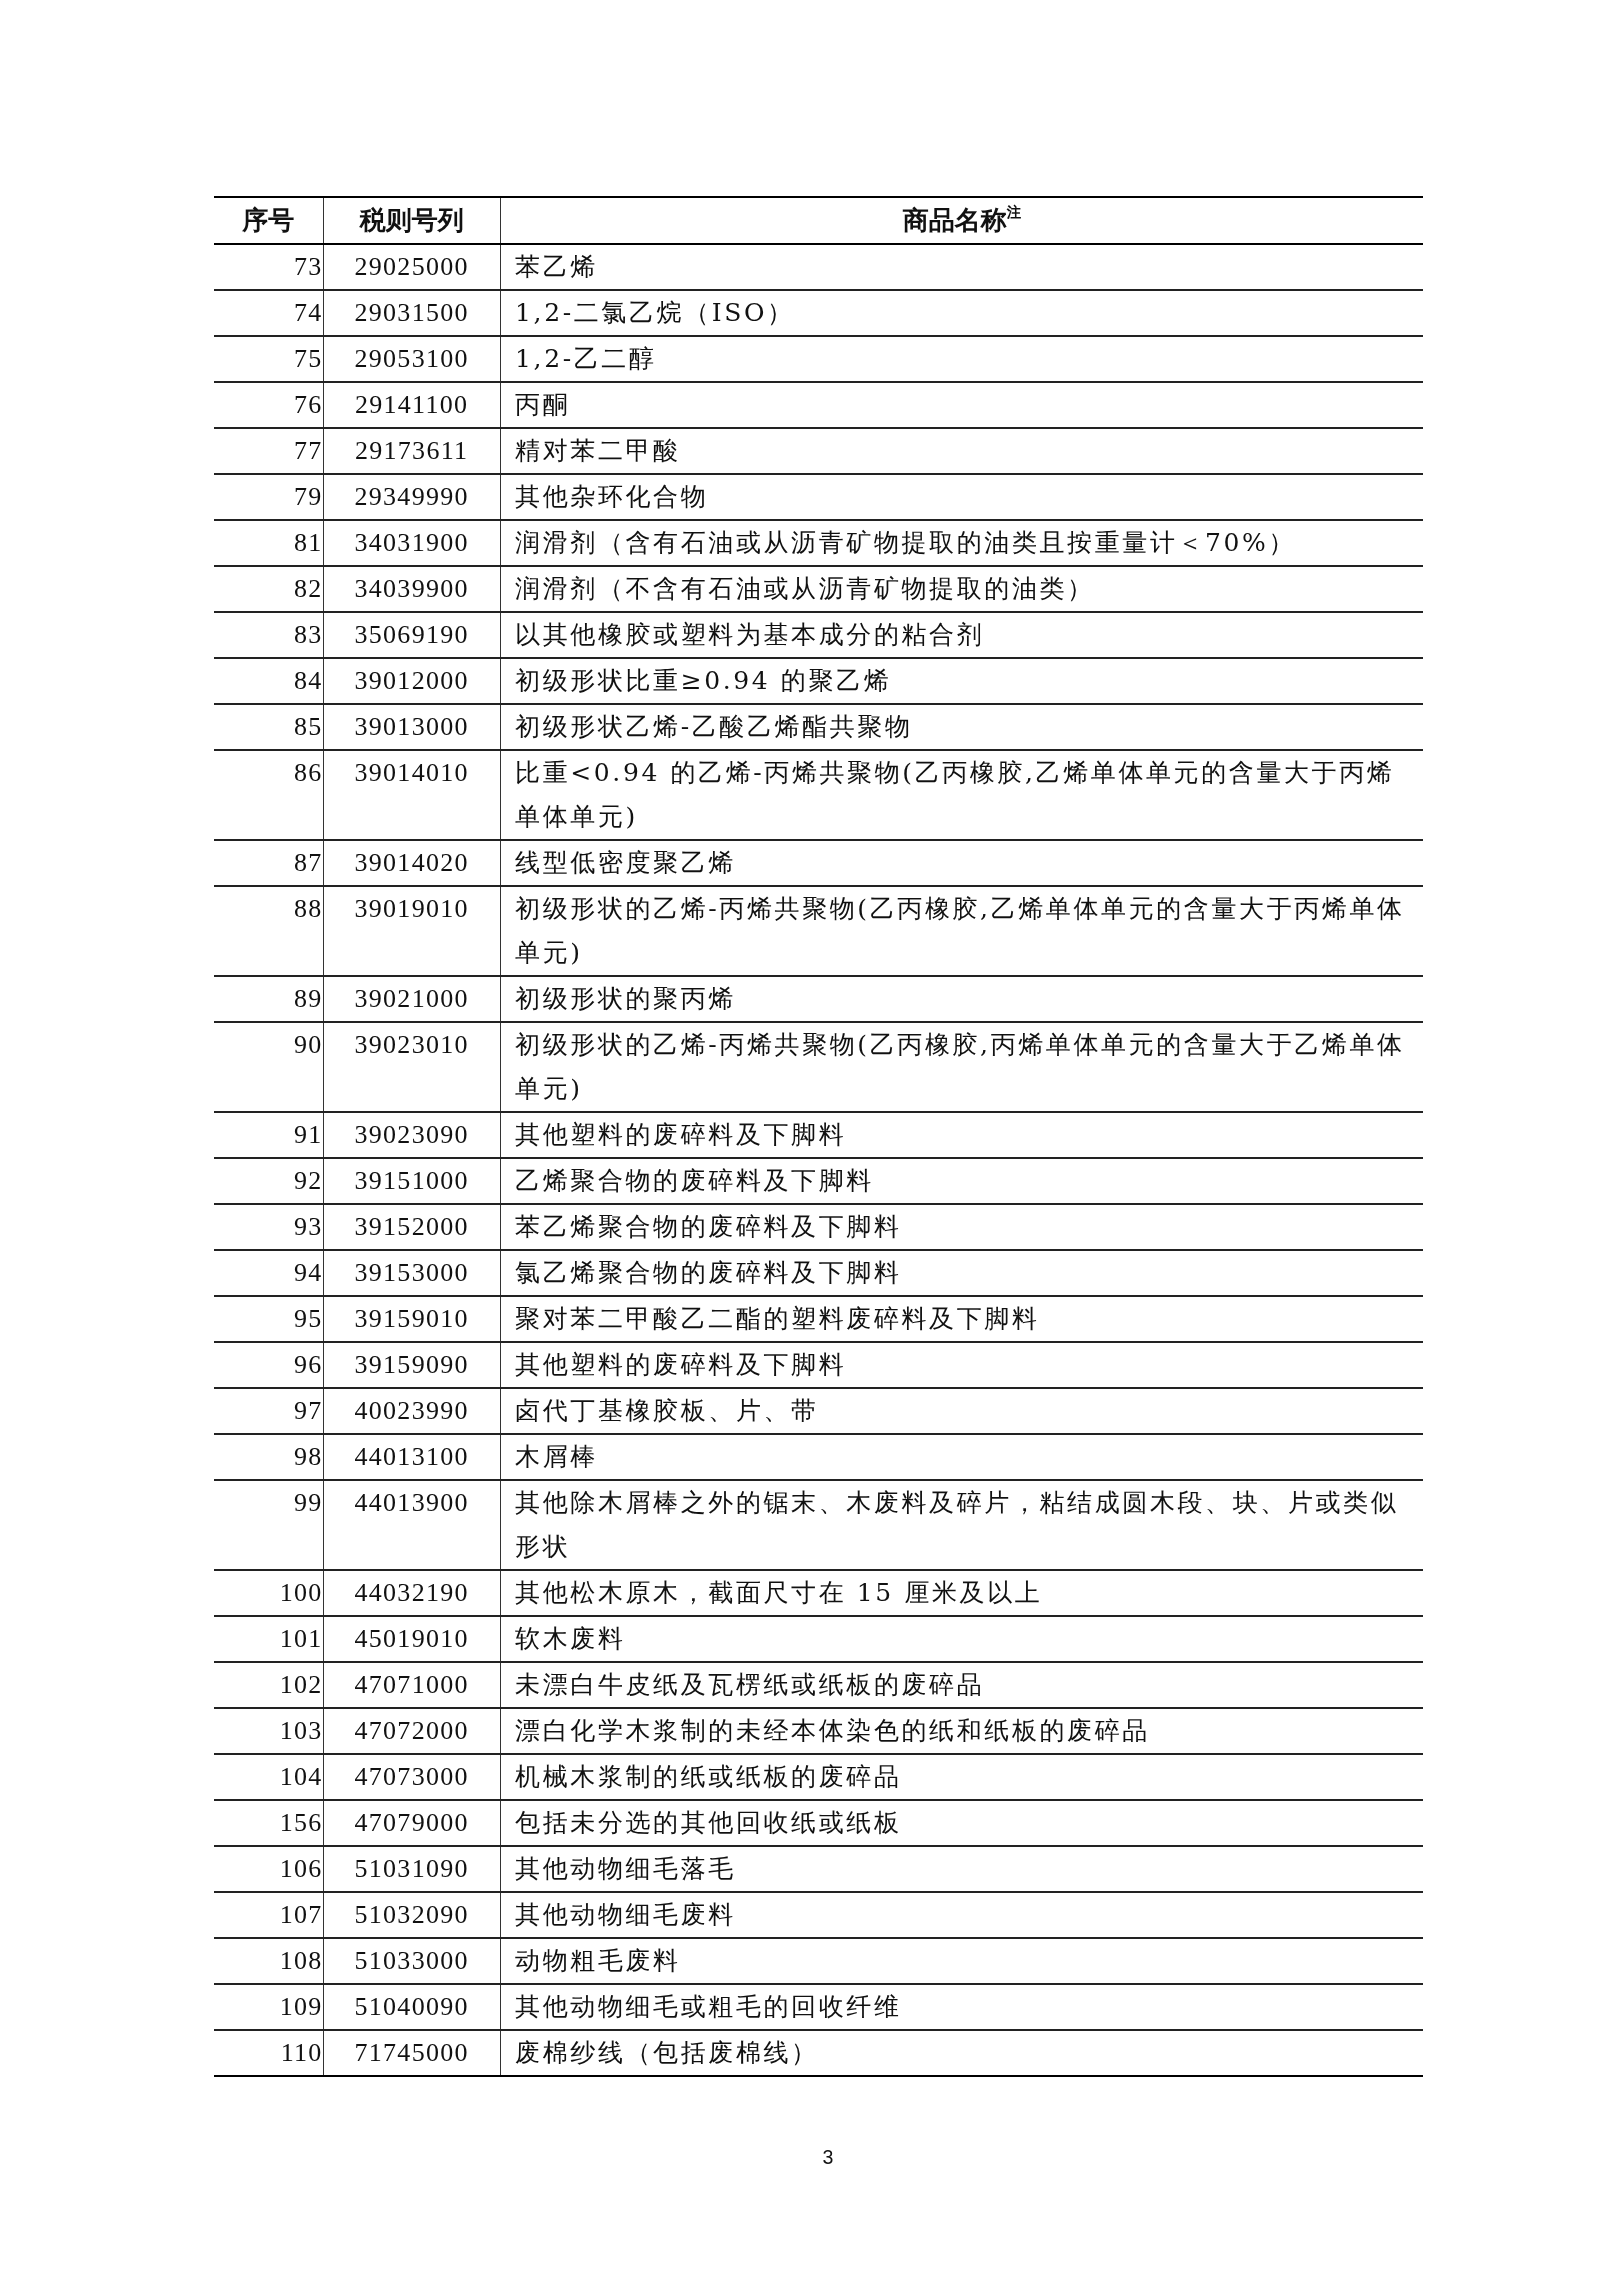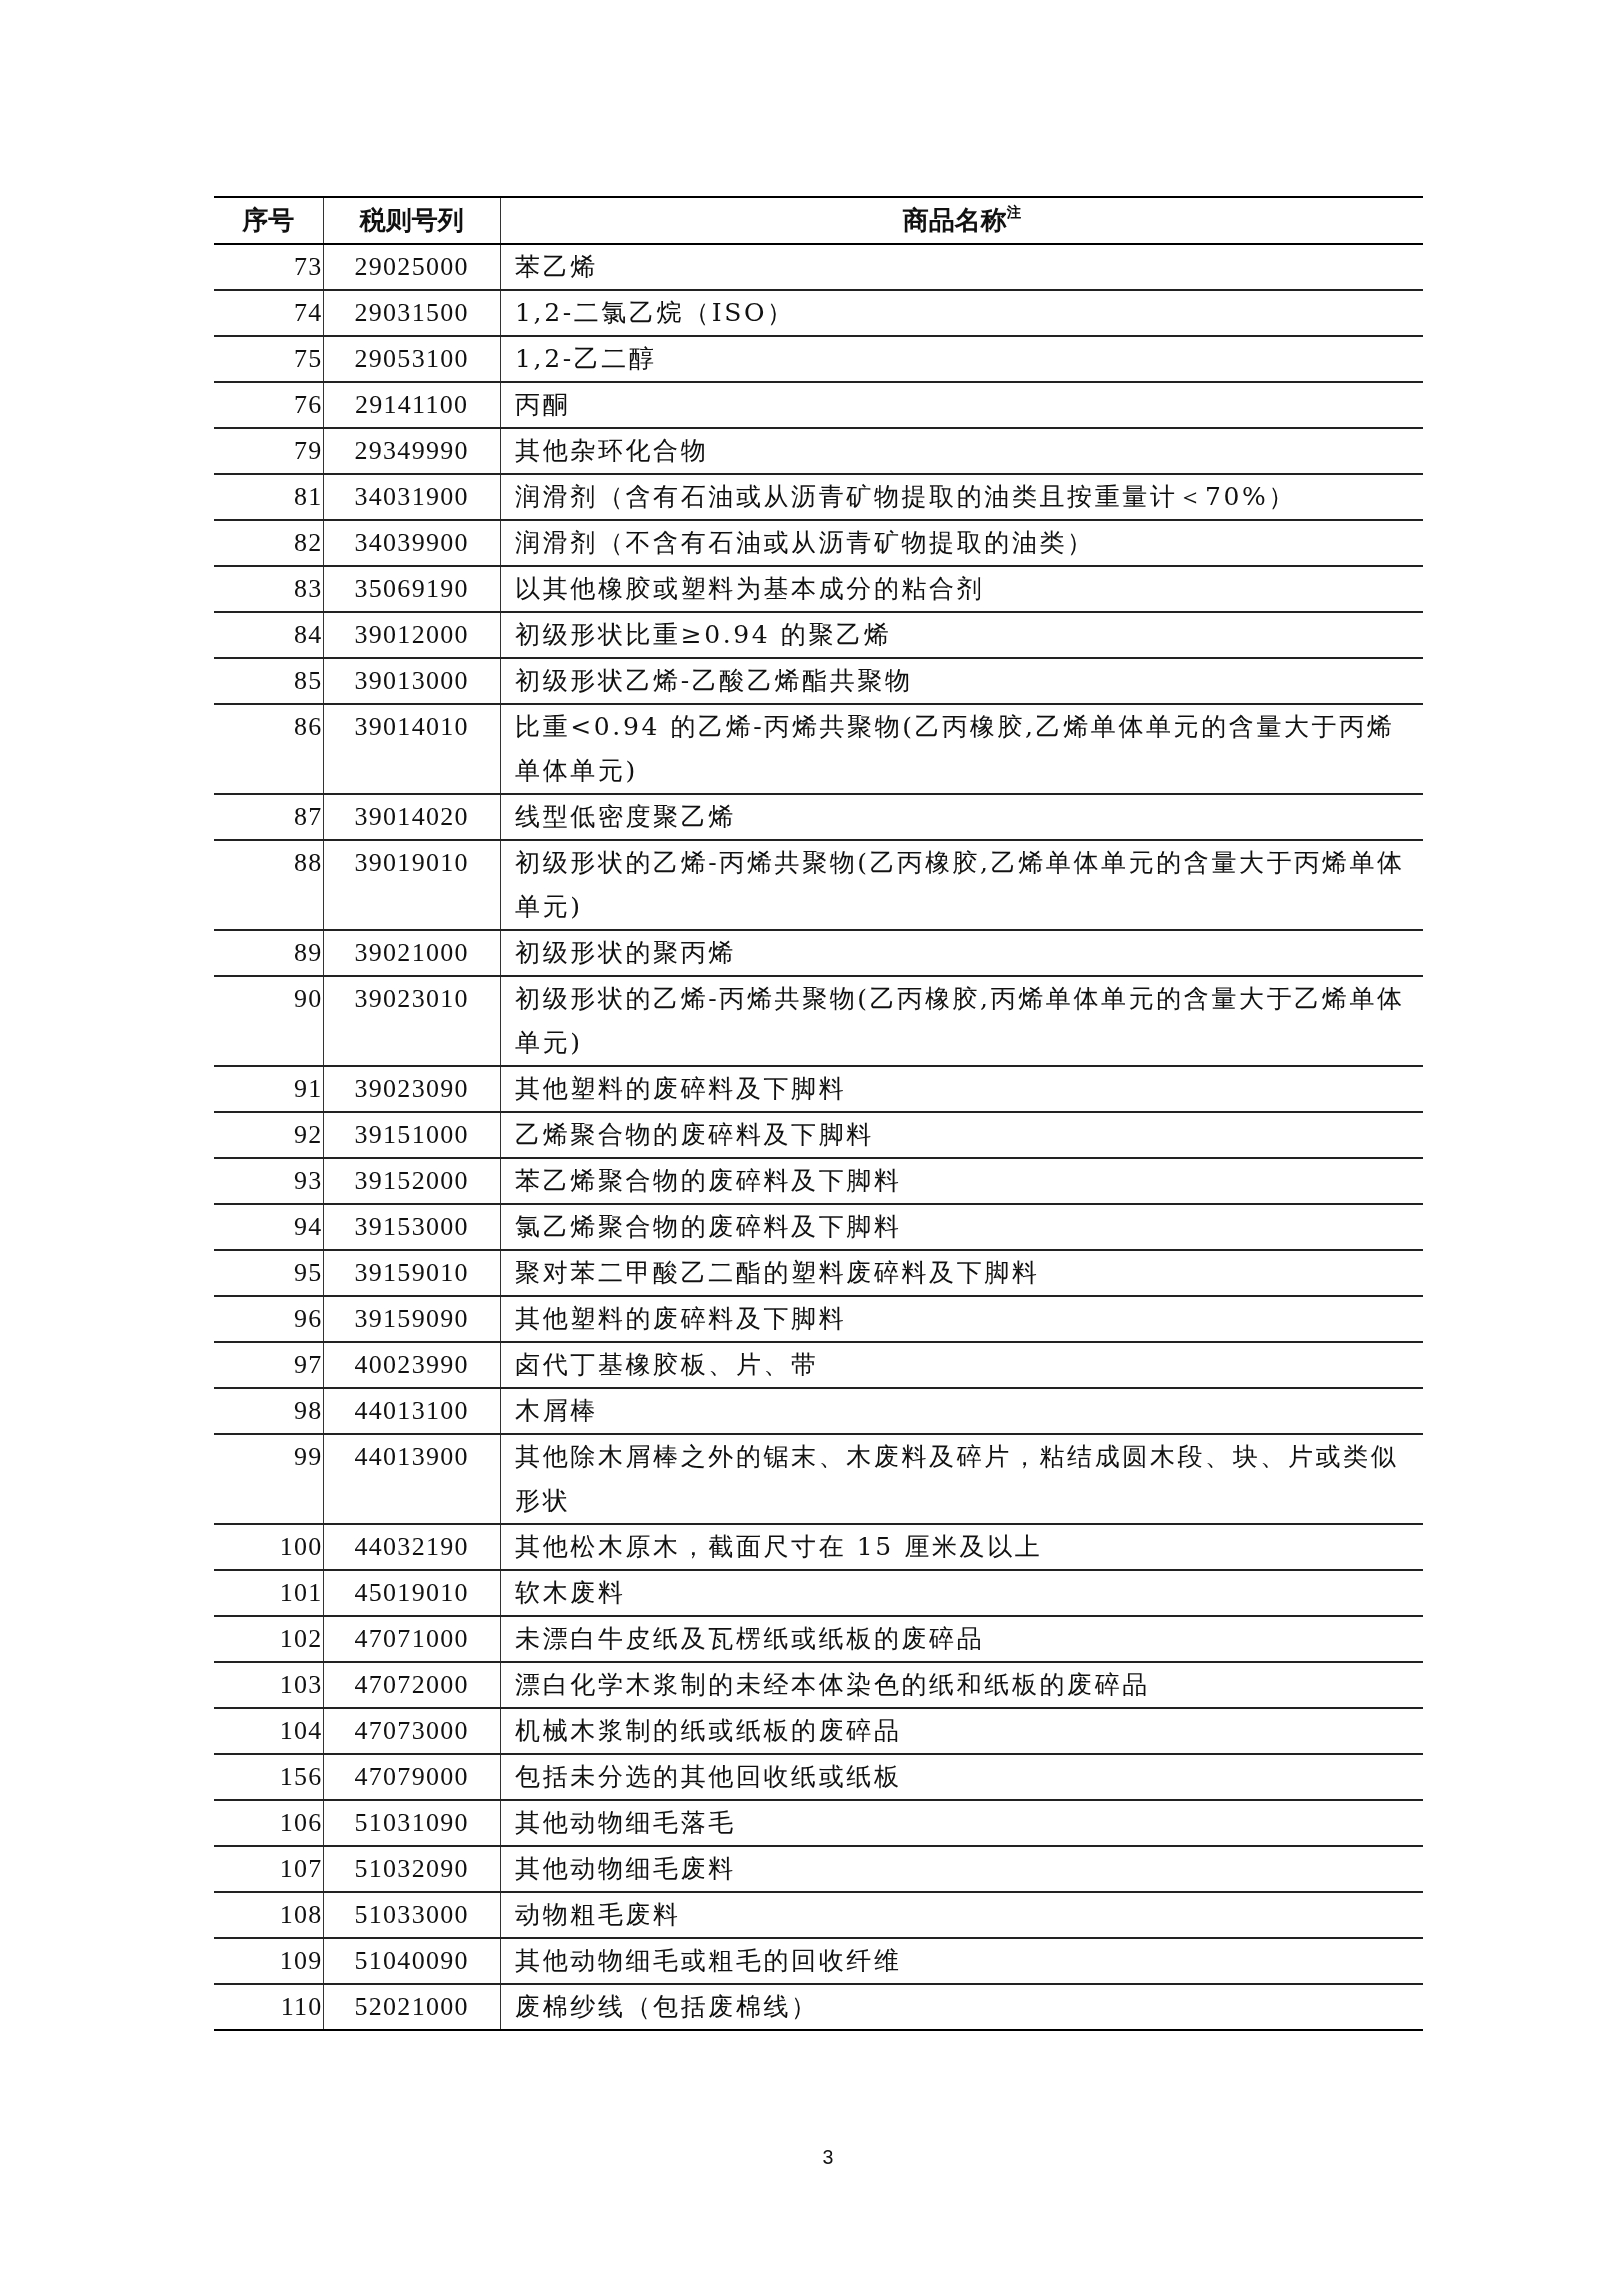--- a/index.html
+++ b/index.html
@@ -67,20 +67,25 @@
           <td class="idx">75</td>
           <td class="code">29053100</td>
           <td class="name">1,2-乙二醇</td>
         </tr>
         <tr>
           <td class="idx">76</td>
           <td class="code">29141100</td>
           <td class="name">丙酮</td>
         </tr>
         <tr>
+          <td class="idx">77</td>
+          <td class="code">29173611</td>
+          <td class="name">精对苯二甲酸</td>
+        </tr>
+        <tr>
           <td class="idx">79</td>
           <td class="code">29349990</td>
           <td class="name">其他杂环化合物</td>
         </tr>
         <tr>
           <td class="idx">81</td>
           <td class="code">34031900</td>
           <td class="name">润滑剂（含有石油或从沥青矿物提取的油类且按重量计＜70%）</td>
         </tr>
         <tr>
@@ -218,21 +223,21 @@
           <td class="code">51033000</td>
           <td class="name">动物粗毛废料</td>
         </tr>
         <tr>
           <td class="idx">109</td>
           <td class="code">51040090</td>
           <td class="name">其他动物细毛或粗毛的回收纤维</td>
         </tr>
         <tr>
           <td class="idx">110</td>
-          <td class="code">52021000</td>
+          <td class="code">71745000</td>
           <td class="name">废棉纱线（包括废棉线）</td>
         </tr>
       </tbody>
   </table>
 
   <div class="page-number">3</div>
 </div>
 
 
 </body></html>

